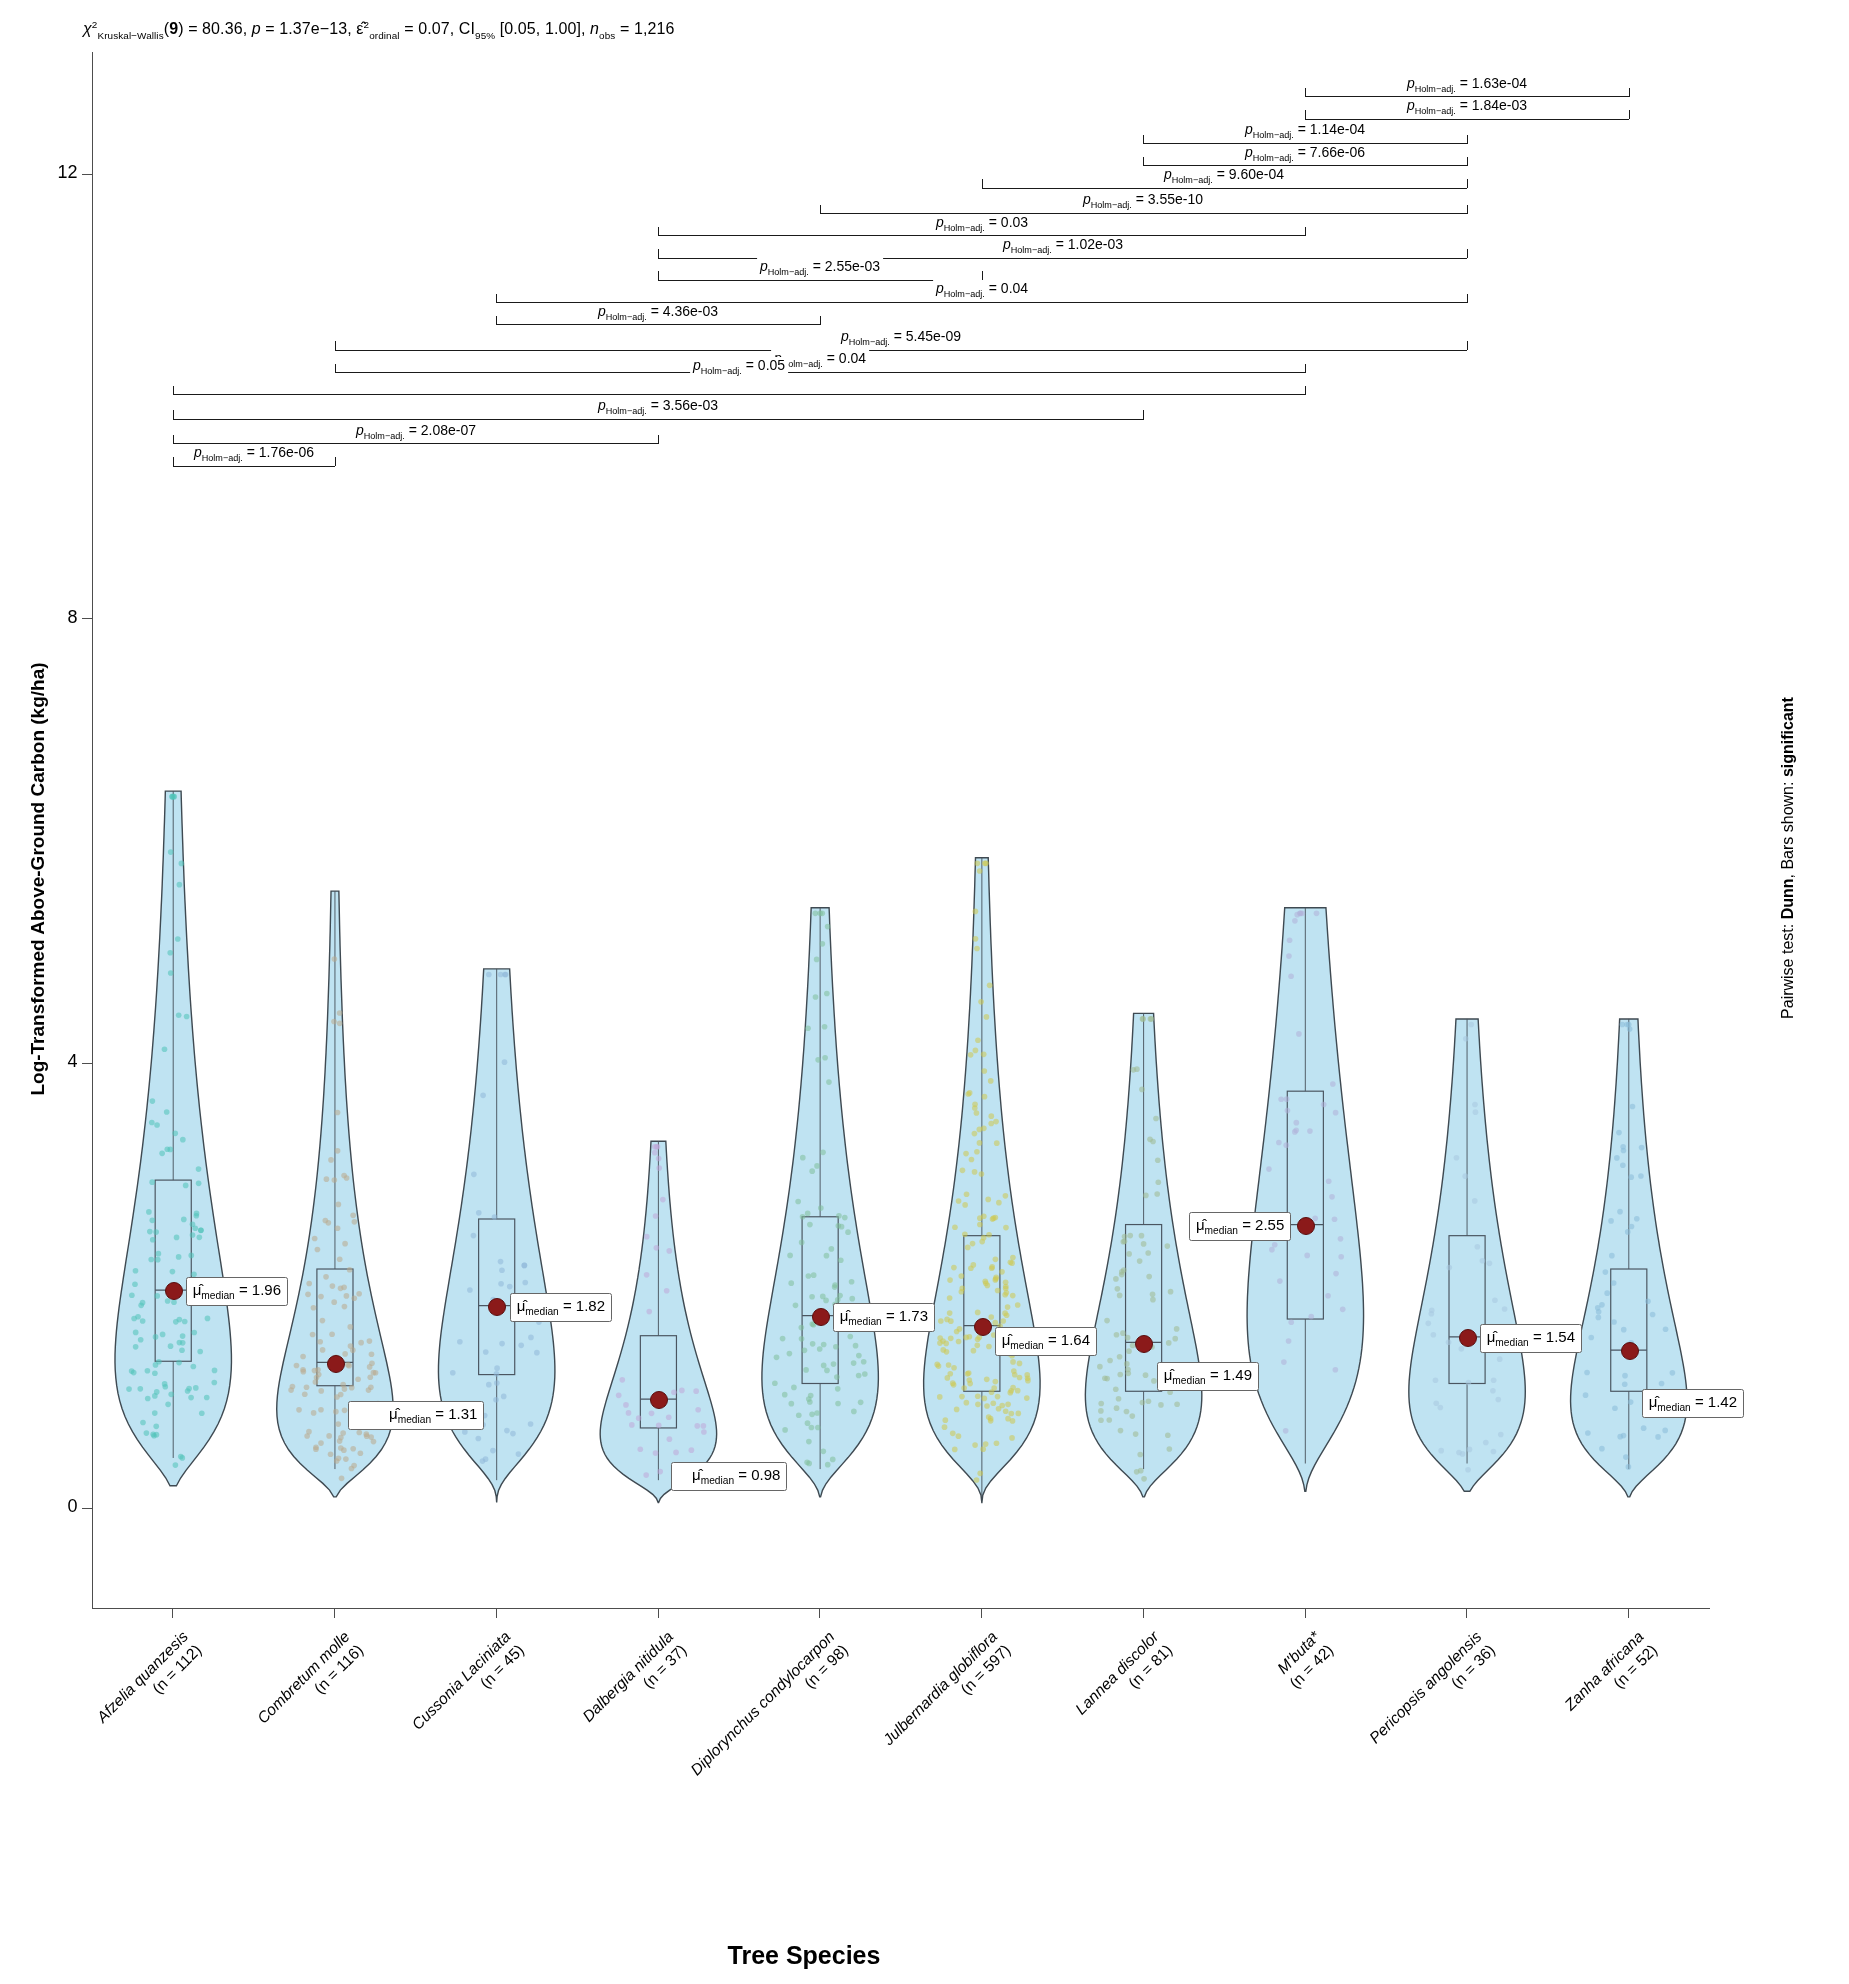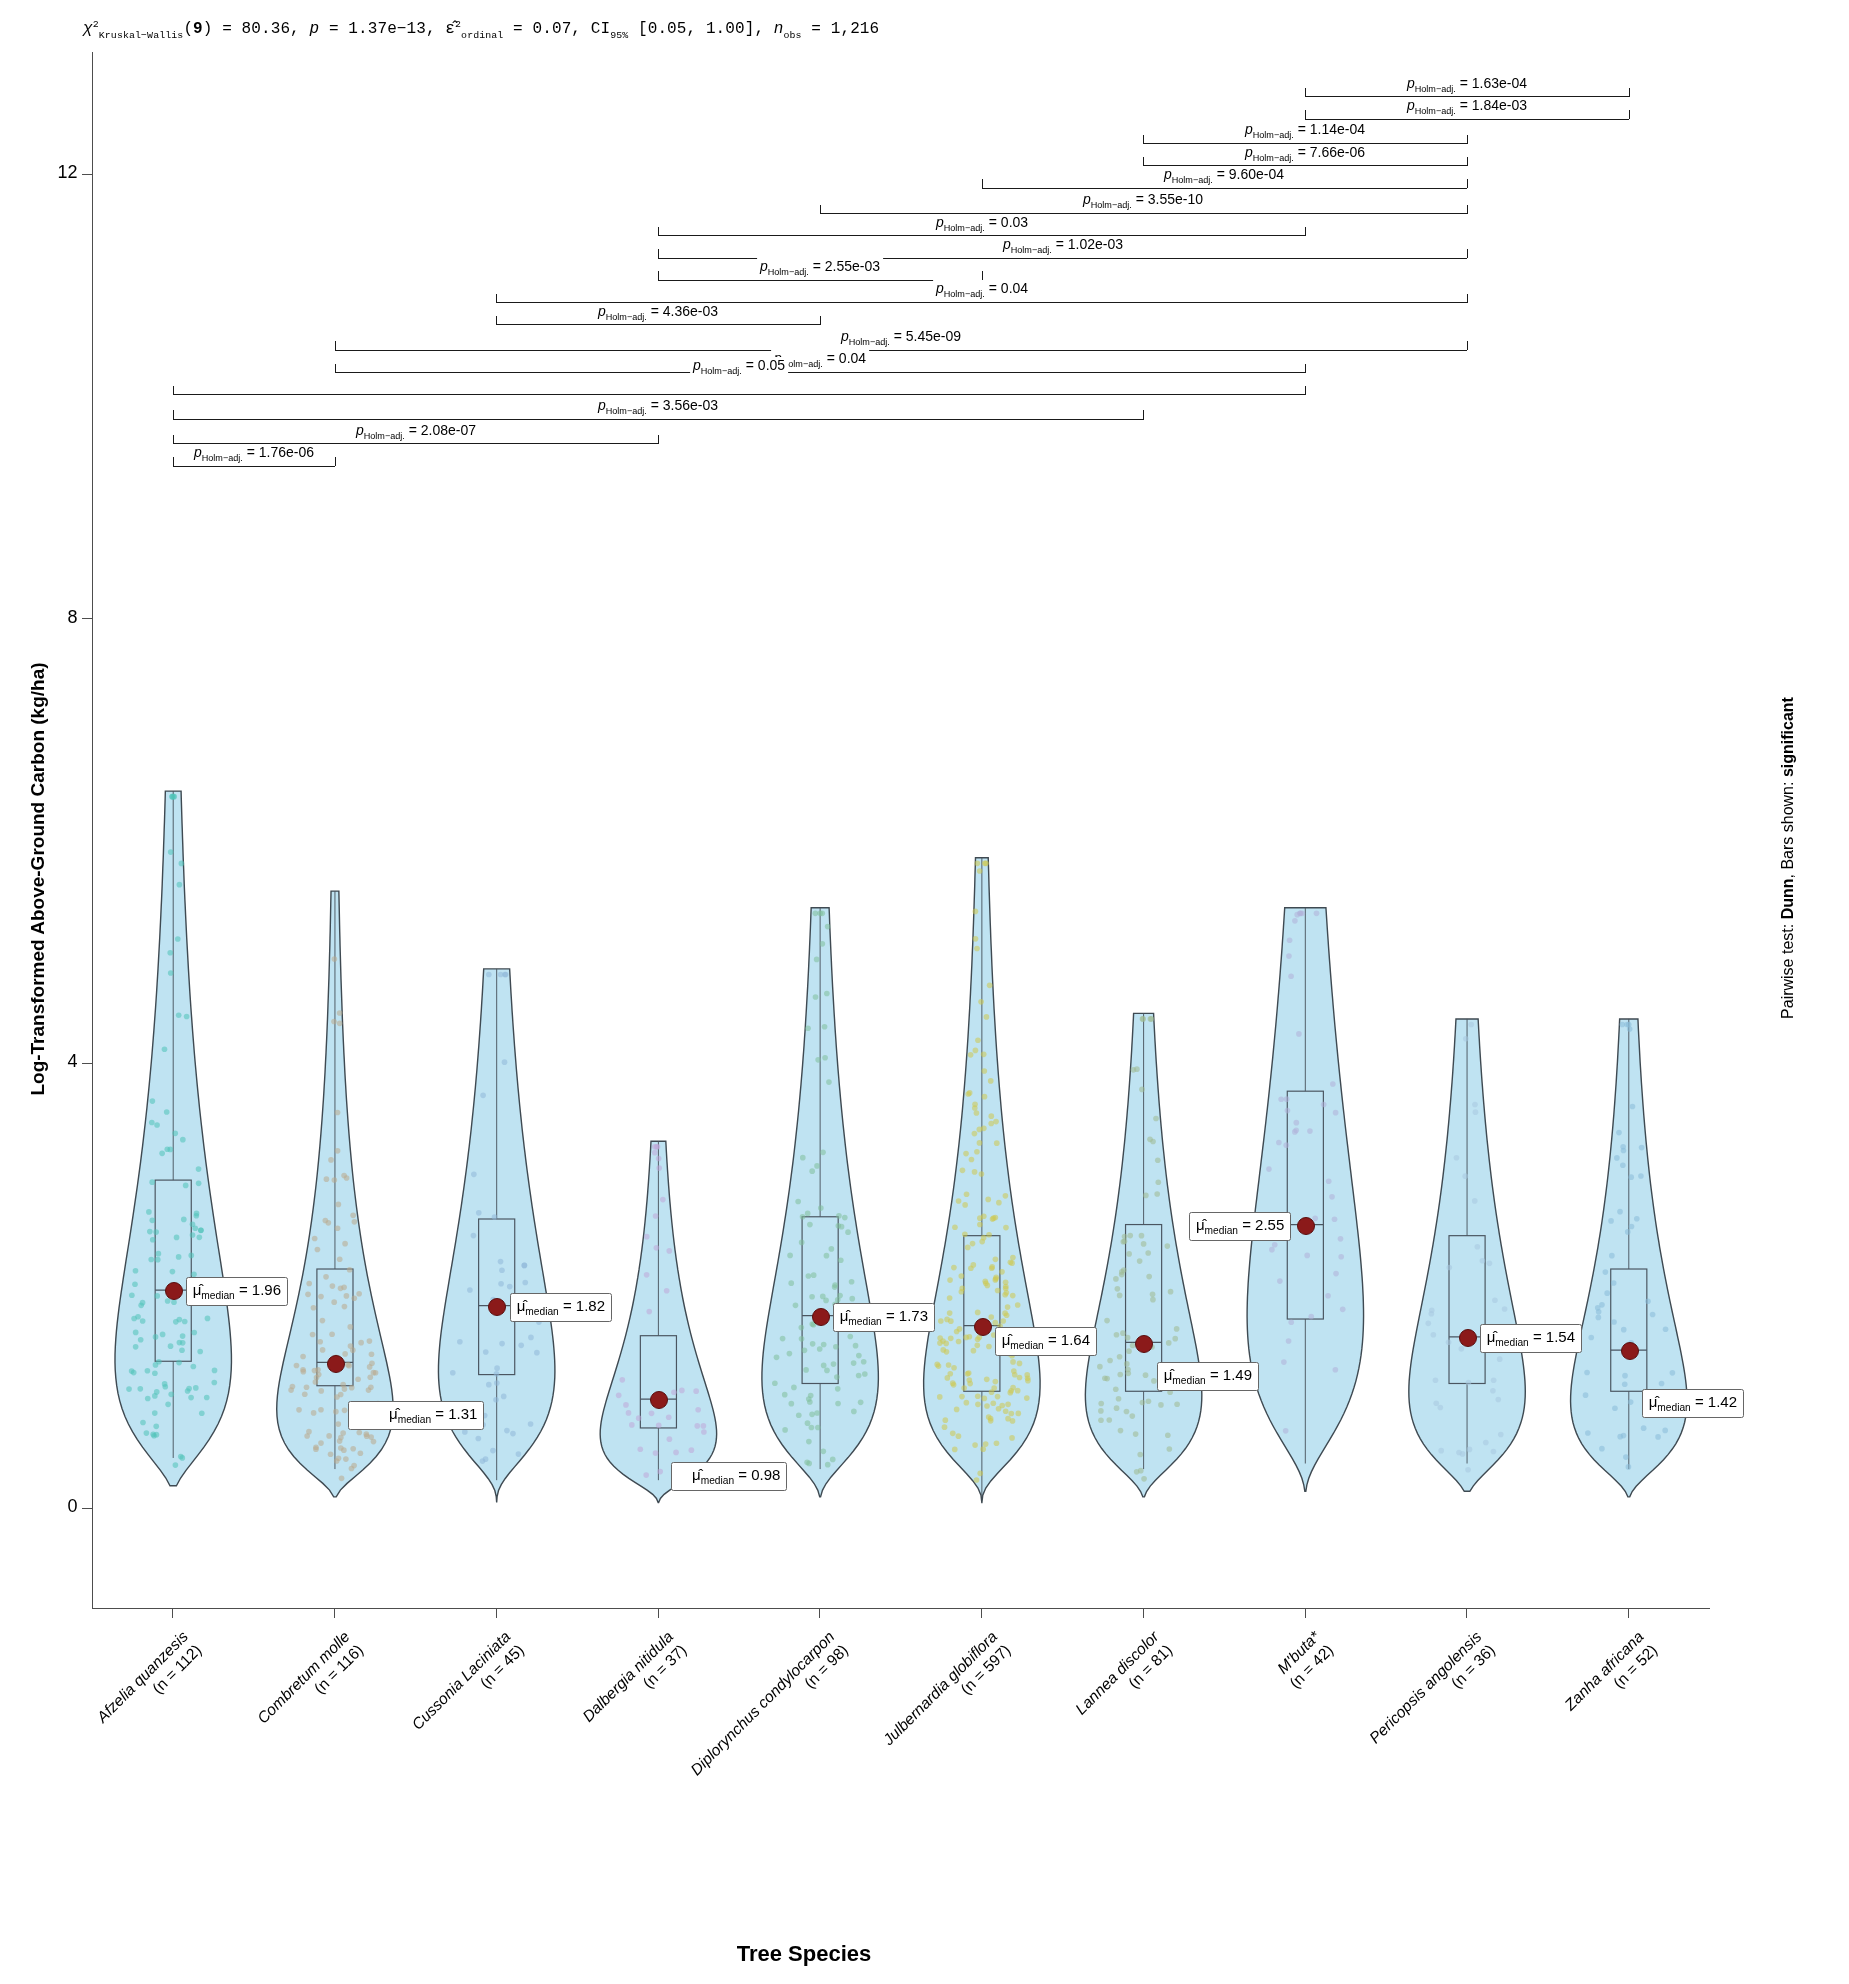--- a/index.html
+++ b/index.html
@@ -19,21 +19,20 @@
     overflow: hidden;
   }
   
   .stats-line {
     position: absolute;
     left: 83px;
     top: 19px;
     font-size: 16px;
     letter-spacing: 0.1px;
     white-space: nowrap;
-    font-family: Liberation Mono, monospace;
   }
   .stats-line sub { font-size: 0.62em; }
   .stats-line sup { font-size: 0.62em; }
   .it { font-style: italic; }
 
   
   .ylab {
     position: absolute;
     left: -292px;
     top: 868px;
@@ -43,21 +42,21 @@
     font-size: 19px;
     font-weight: bold;
     white-space: nowrap;
   }
   .xlab {
     position: absolute;
     left: 0;
     top: 1941px;
     width: 1608px;
     text-align: center;
-    font-size: 22px;
+    font-size: 25px;
     font-weight: bold;
   }
   .rightlab {
     position: absolute;
     left: 1552px;
     top: 849px;
     width: 472px;
     text-align: center;
     transform: rotate(-90deg);
     font-size: 16px;

